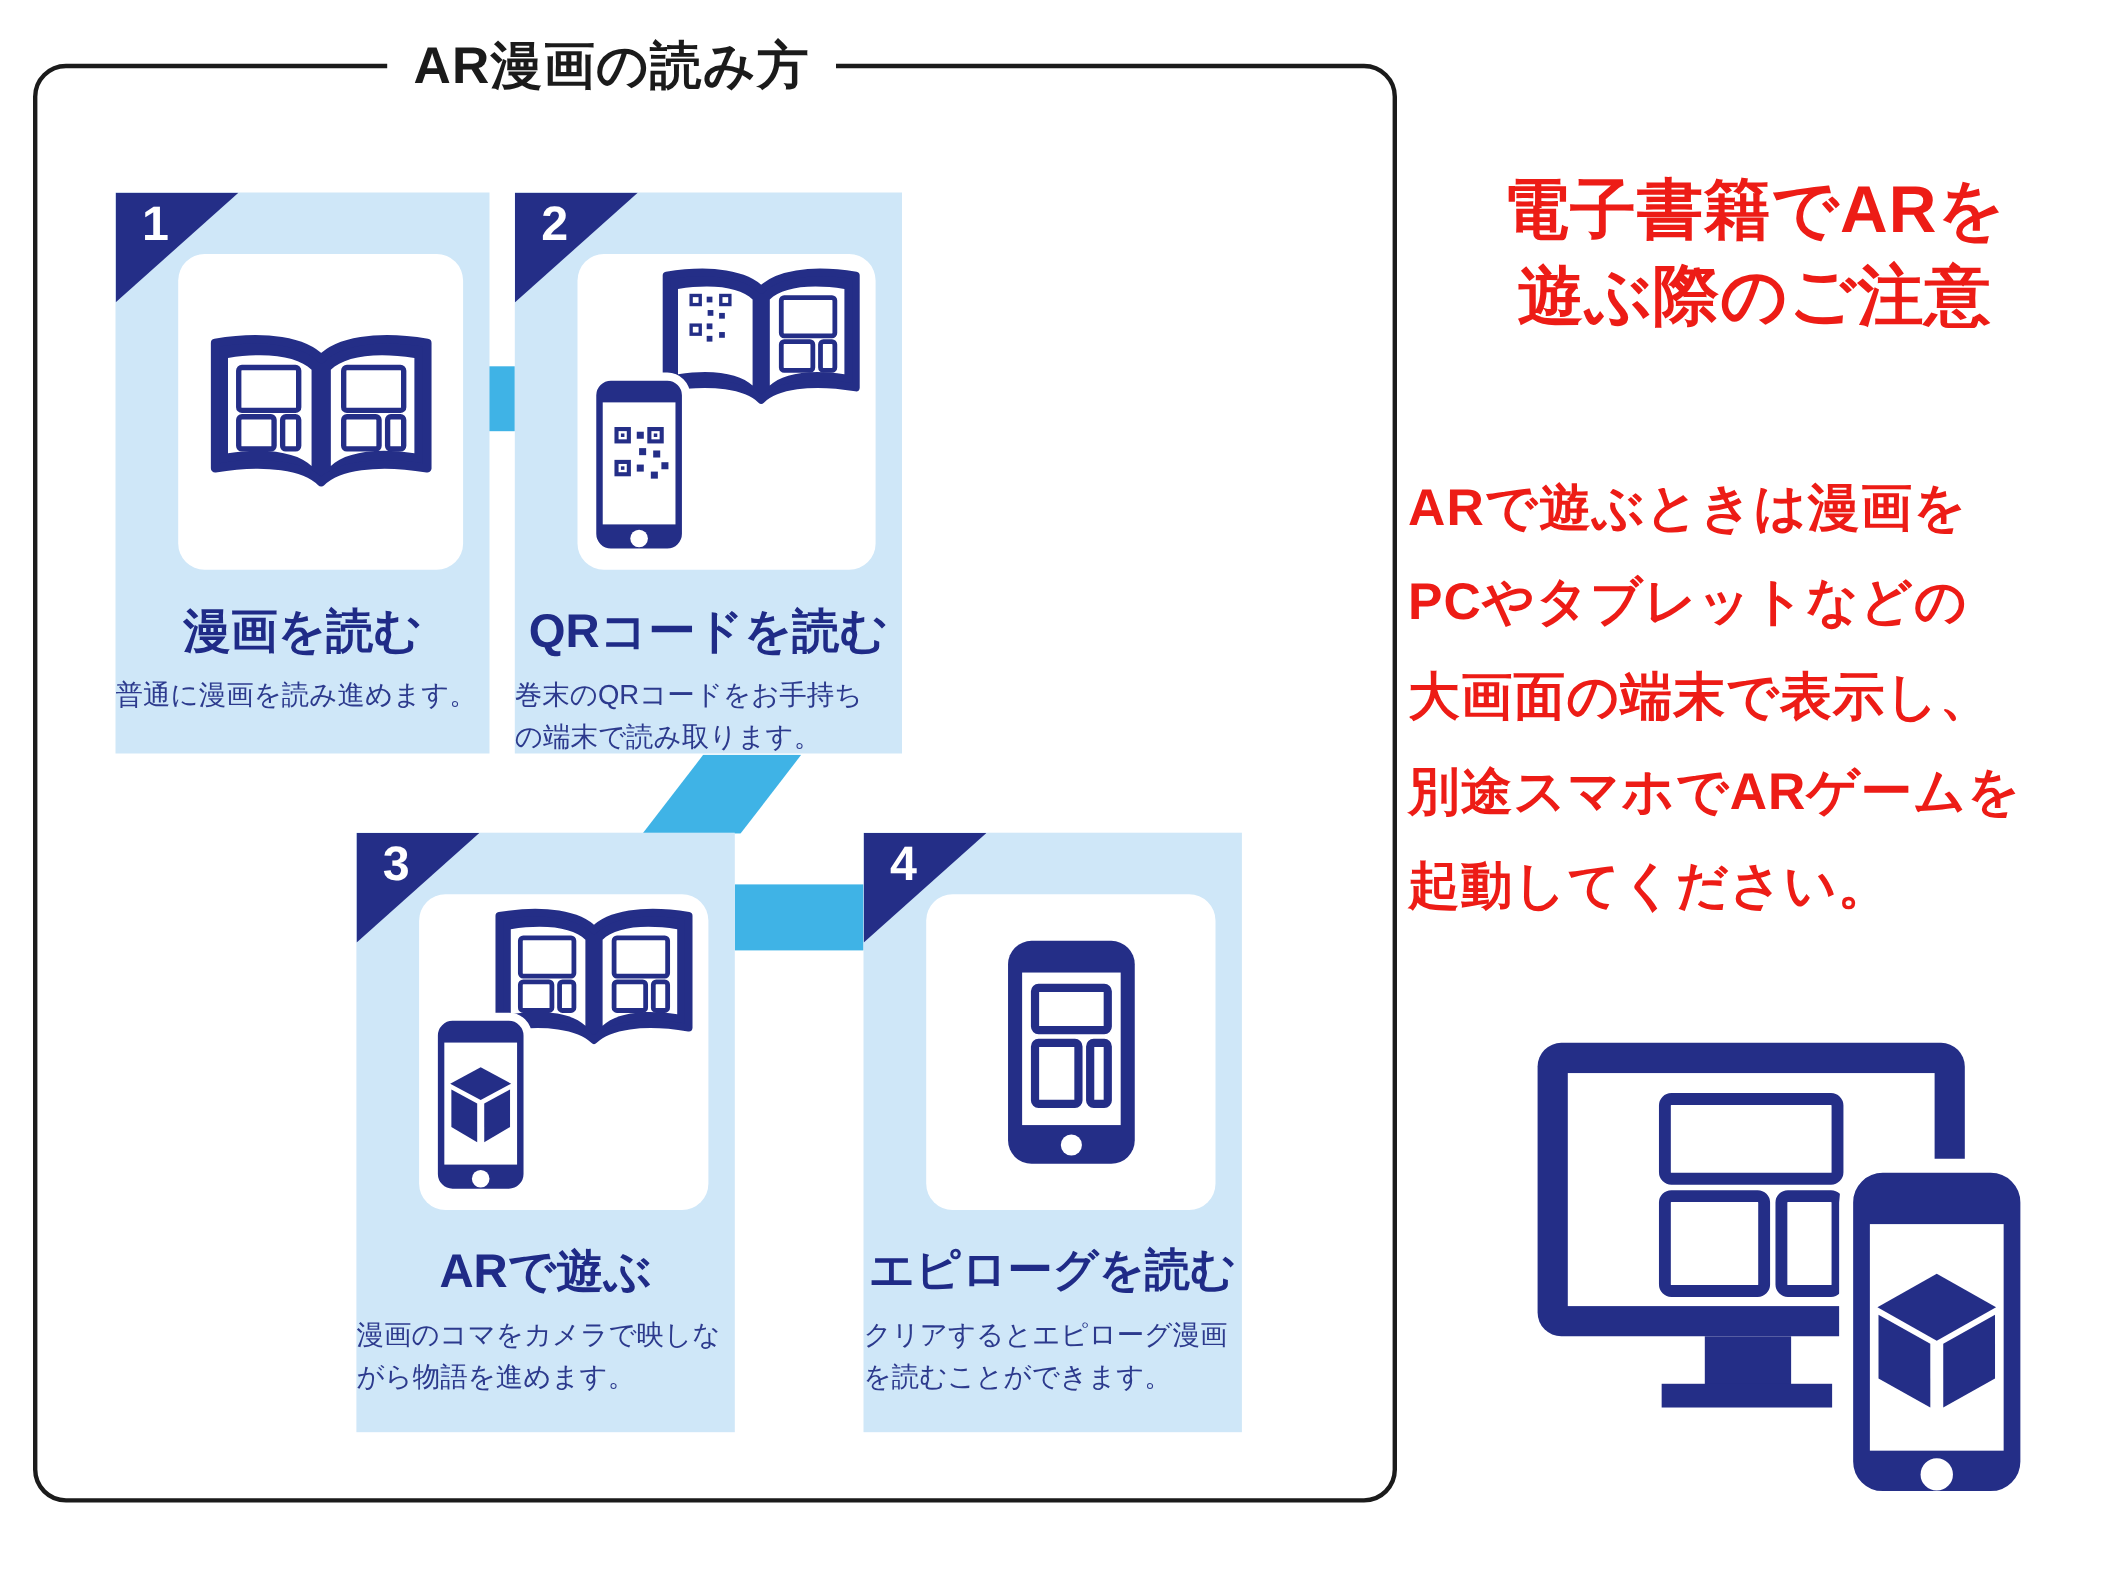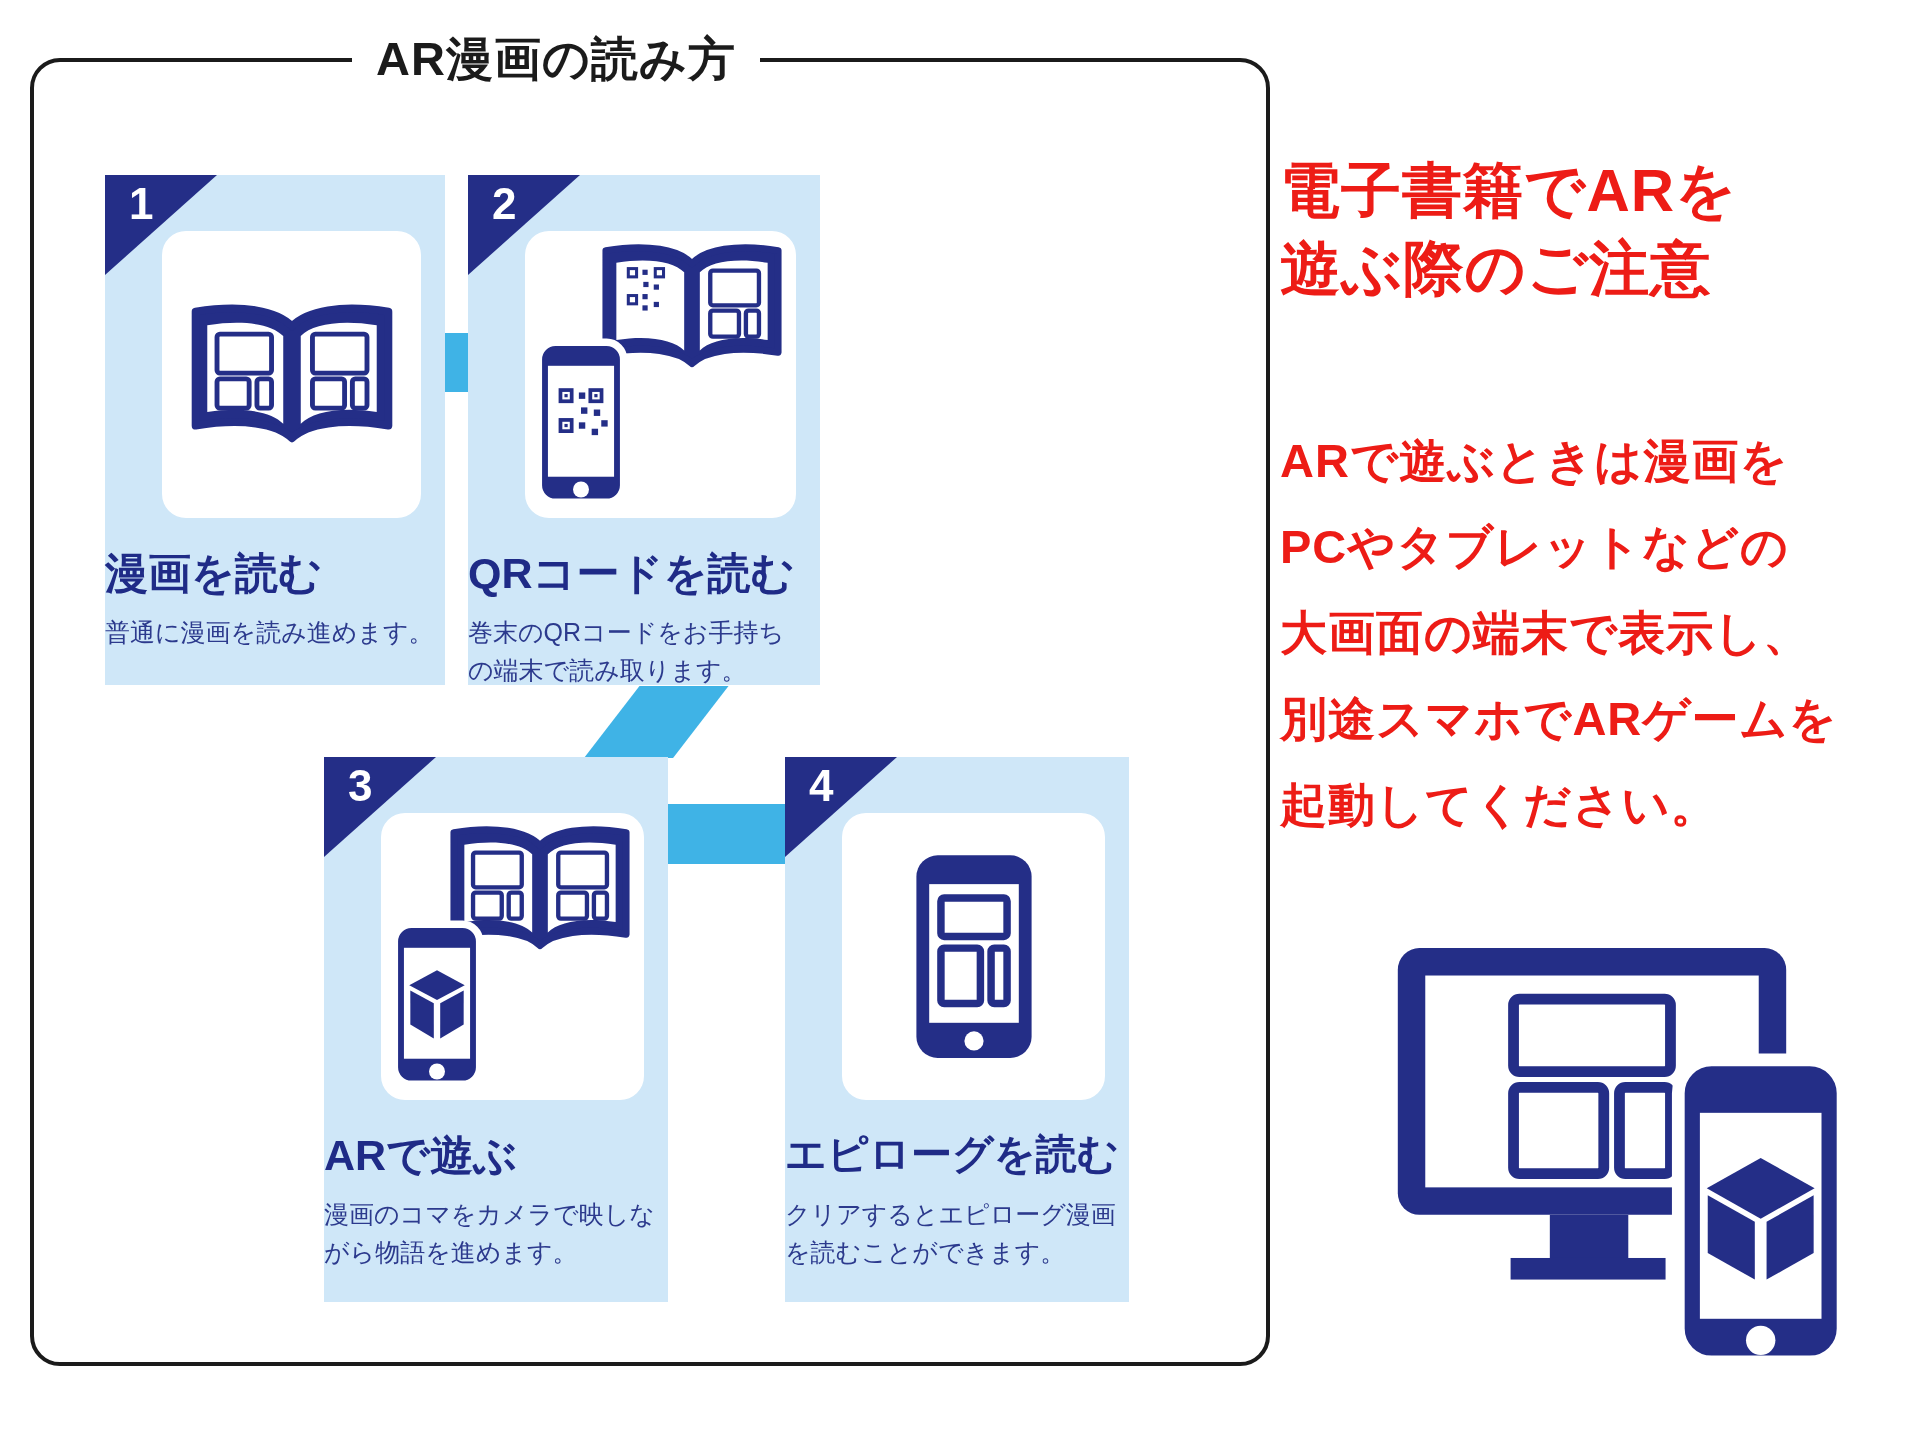--- a/index.html
+++ b/index.html
@@ -28,42 +28,42 @@
     clip-path:polygon(0 0,100% 0,0 100%);
   }
   .corner-num{
     position:absolute;left:24px;top:4px;color:#ffffff;font-size:44px;font-weight:700;z-index:2;
   }
   .iconbox{
     position:absolute;left:57px;top:56px;right:24px;height:287px;background:#ffffff;
     border-radius:24px;
   }
   .card-title{
-    position:absolute;left:0;top:370px;width:100%;
+    position:absolute;left:0;top:370px;width:100%;text-align:center;
     font-size:43px;font-weight:800;color:#1f2b87;letter-spacing:0px;
   }
   .card4 .card-title{font-size:41px;}
   .card-desc{
     position:absolute;left:0;top:438px;width:100%;text-align:left;
     font-size:25px;line-height:38px;font-weight:500;color:#2c3a8d;
   }
   
   .connector{position:absolute;background:#3fb3e6;}
   .c12{left:438px;top:333px;width:30px;height:59px;}
   .c23{left:584px;top:686px;width:146px;height:72px;
        clip-path:polygon(38% 0,99% 0,61% 100%,0% 100%);}
   .c34{left:668px;top:804px;width:117px;height:60px;}
   
   .icon-center{position:absolute;inset:0;display:flex;align-items:center;justify-content:center;}
   .combo{position:absolute;inset:0;}
   .combo .book{position:absolute;right:4px;top:10px;}
   .combo .phone{position:absolute;left:8px;bottom:10px;}
   
   .notice-heading{
-    position:absolute;left:1280px;top:152px;width:630px;
+    position:absolute;left:1280px;top:152px;width:630px;text-align:center;
     color:#ed1c16;font-size:60px;line-height:78px;font-weight:800;letter-spacing:1px;
   }
   .notice-body{
     position:absolute;left:1280px;top:418px;width:630px;text-align:left;
     color:#ed1c16;font-size:47px;line-height:86px;font-weight:800;letter-spacing:1px;
   }
   .devices{position:absolute;left:1388px;top:930px;}
 </style>
 </head>
 <body>

